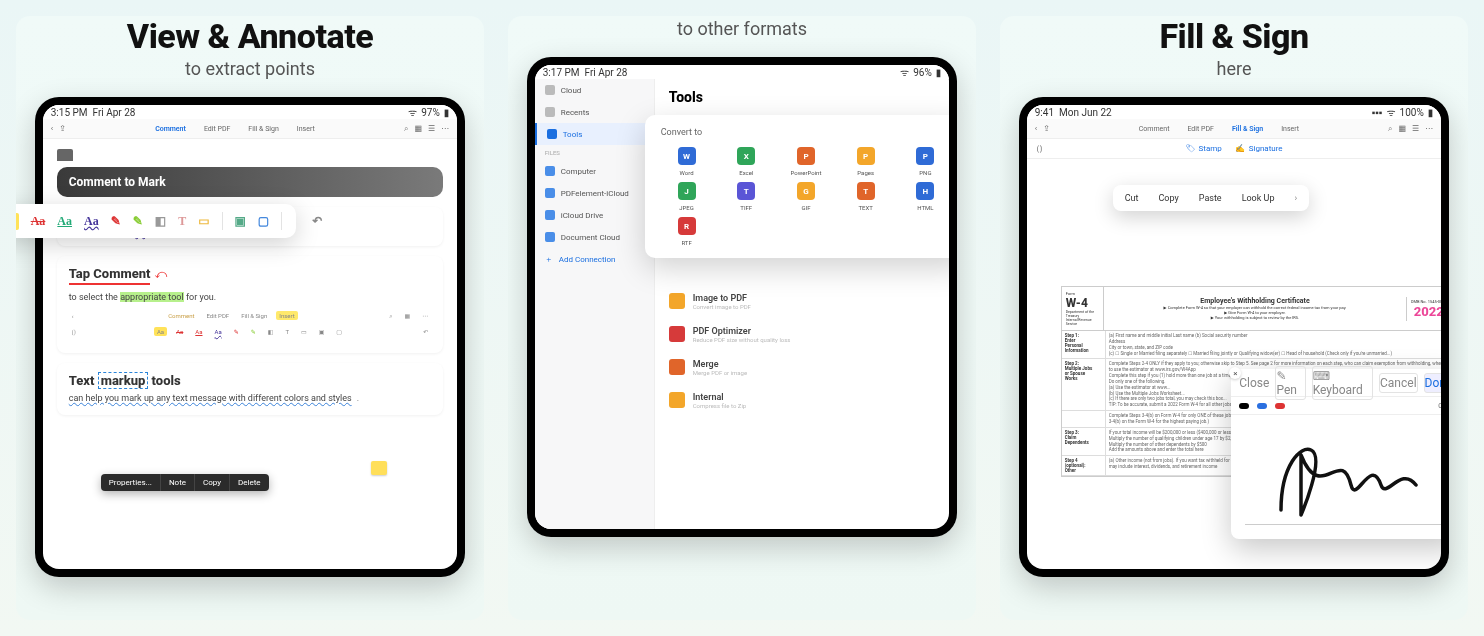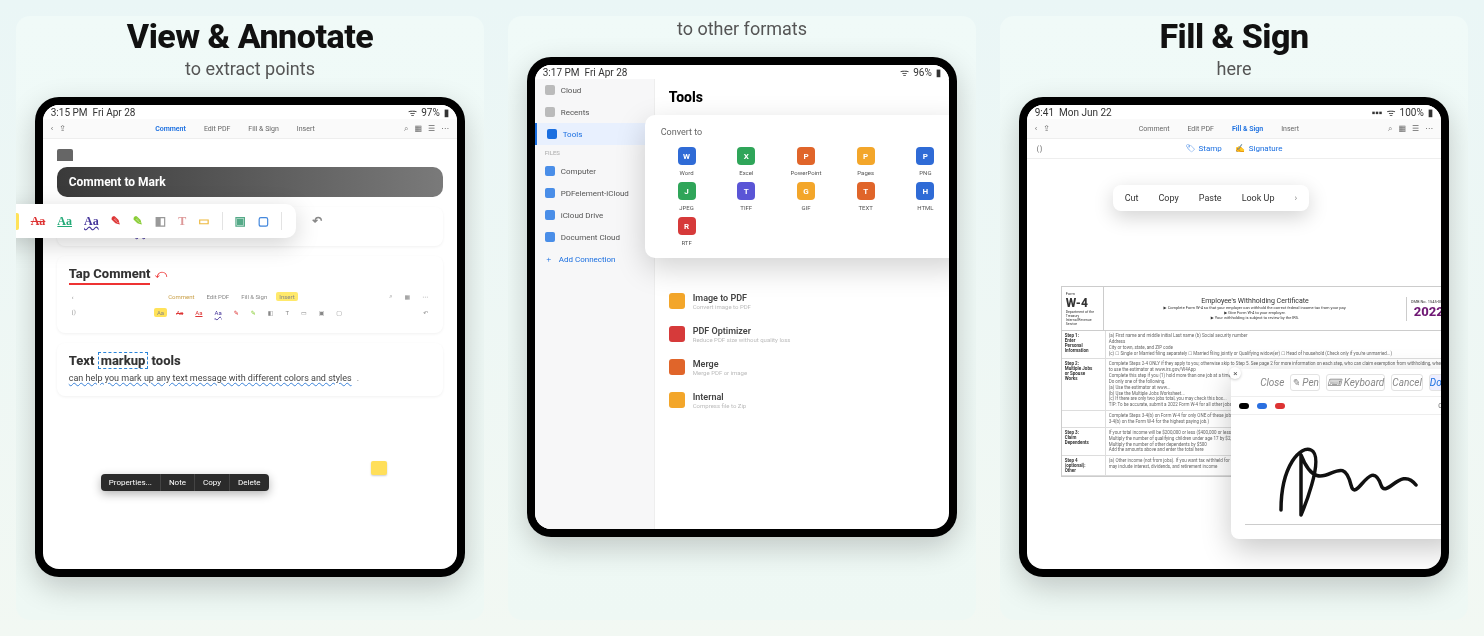--- a/index.html
+++ b/index.html
@@ -213,32 +213,32 @@
   .sel-text span { background:#bcd4ff; padding:0 4px; }
   .form-doc {
     position:absolute; left:34px; top:181px; right:-10px;
     background:#fff; font-size:5px; color:#333;
     border:1px solid #ccc;
   }
   .form-doc .fh { display:flex; align-items:center; border-bottom:1px solid #ccc; }
   .fh-left { width:42px; padding:4px; border-right:1px solid #ccc; }
   .fh-left .w4 { font-size:12px; font-weight:800; }
   .fh-mid { flex:1; text-align:center; padding:3px 4px; }
-  .fh-mid .t { font-size:7px; font-weight:400; }
+  .fh-mid .t { font-size:7px; font-weight:700; }
   .fh-right { width:44px; text-align:center; padding:2px; border-left:1px solid #ccc; }
-  .fh-right .yr { font-size:13px; font-weight:800; color:#701a75; }
+  .fh-right .yr { font-size:13px; font-weight:800; color:#ec4899; }
   .form-row { display:flex; border-bottom:1px solid #ddd; font-size:4.5px; }
   .fr-l { width:44px; border-right:1px solid #ddd; padding:2px 3px; font-weight:700; }
   .fr-r { flex:1; padding:2px 3px; color:#666; line-height:1.3; }
   .sig-panel {
     position:absolute; right:-20px; bottom:30px;
     width:230px; height:170px; background:#fff;
     border-radius:8px; box-shadow:0 10px 30px rgba(0,0,0,.22); z-index:8;
   }
-  .sig-top { height:28px; display:flex; justify-content:flex-end; align-items:center; gap:6px; padding:0 8px; font-size:10px; color:#888; border-bottom:1px solid #eee;font-style:italic;}
+  .sig-top { height:28px; display:flex; justify-content:flex-end; align-items:center; gap:6px; padding:0 8px; font-size:12px; color:#888; border-bottom:1px solid #eee;}
   .sig-top .pill { padding:2px 0; border:1px solid #e3e3e3; border-radius:3px; }
   .sig-mid { height:18px; display:flex; justify-content:flex-end; align-items:center; gap:8px; padding:0 8px; font-size:6.5px; color:#666; border-bottom:1px solid #eee;}
   .sig-mid .acc { width:10px; height:6px; border-radius:3px; }
   .sig-canvas { position:relative; height:calc(100% - 36px); }
   .sig-canvas svg { position:absolute; inset:0; }
   .sig-line { position:absolute; left:14px; right:14px; bottom:24px; height:1px; background:#ccc; }
   .close-x { position:absolute; left:-2px; top:-2px; font-size:8px; color:#555; background:#fff; border-radius:50%; width:12px; height:12px; display:flex; align-items:center; justify-content:center; box-shadow:0 1px 3px rgba(0,0,0,.2);}
 </style>
 </head>
 <body>
@@ -305,20 +305,23 @@
             <span class="m" style="color:#d66">T</span>
             <span class="m" style="color:#eb4">▭</span>
             <span class="m" style="color:#888">▢</span>
           </div>
         </div>
 
         <div class="card">
           <div>
             <span class="red-underline">Tap Comment</span><span class="red-arrow">⤺</span>
           </div>
+          <p style="margin-top:6px;">
+            <span>to select the </span><span class="hl-g">appropriate tool</span><span> for you.</span>
+          </p>
           <div class="mini-toolbar">
             <span class="mt">‹</span>
             <span class="mt" style="flex:1"></span>
             <span class="mt" style="color:#caa14a">Comment</span>
             <span class="mt">Edit PDF</span>
             <span class="mt">Fill &amp; Sign</span>
             <span class="mt" style="background:#ffe96b;border-radius:2px">Insert</span>
             <span class="mt" style="flex:1"></span>
             <span class="mt">⌕</span>
             <span class="mt">▦</span>

